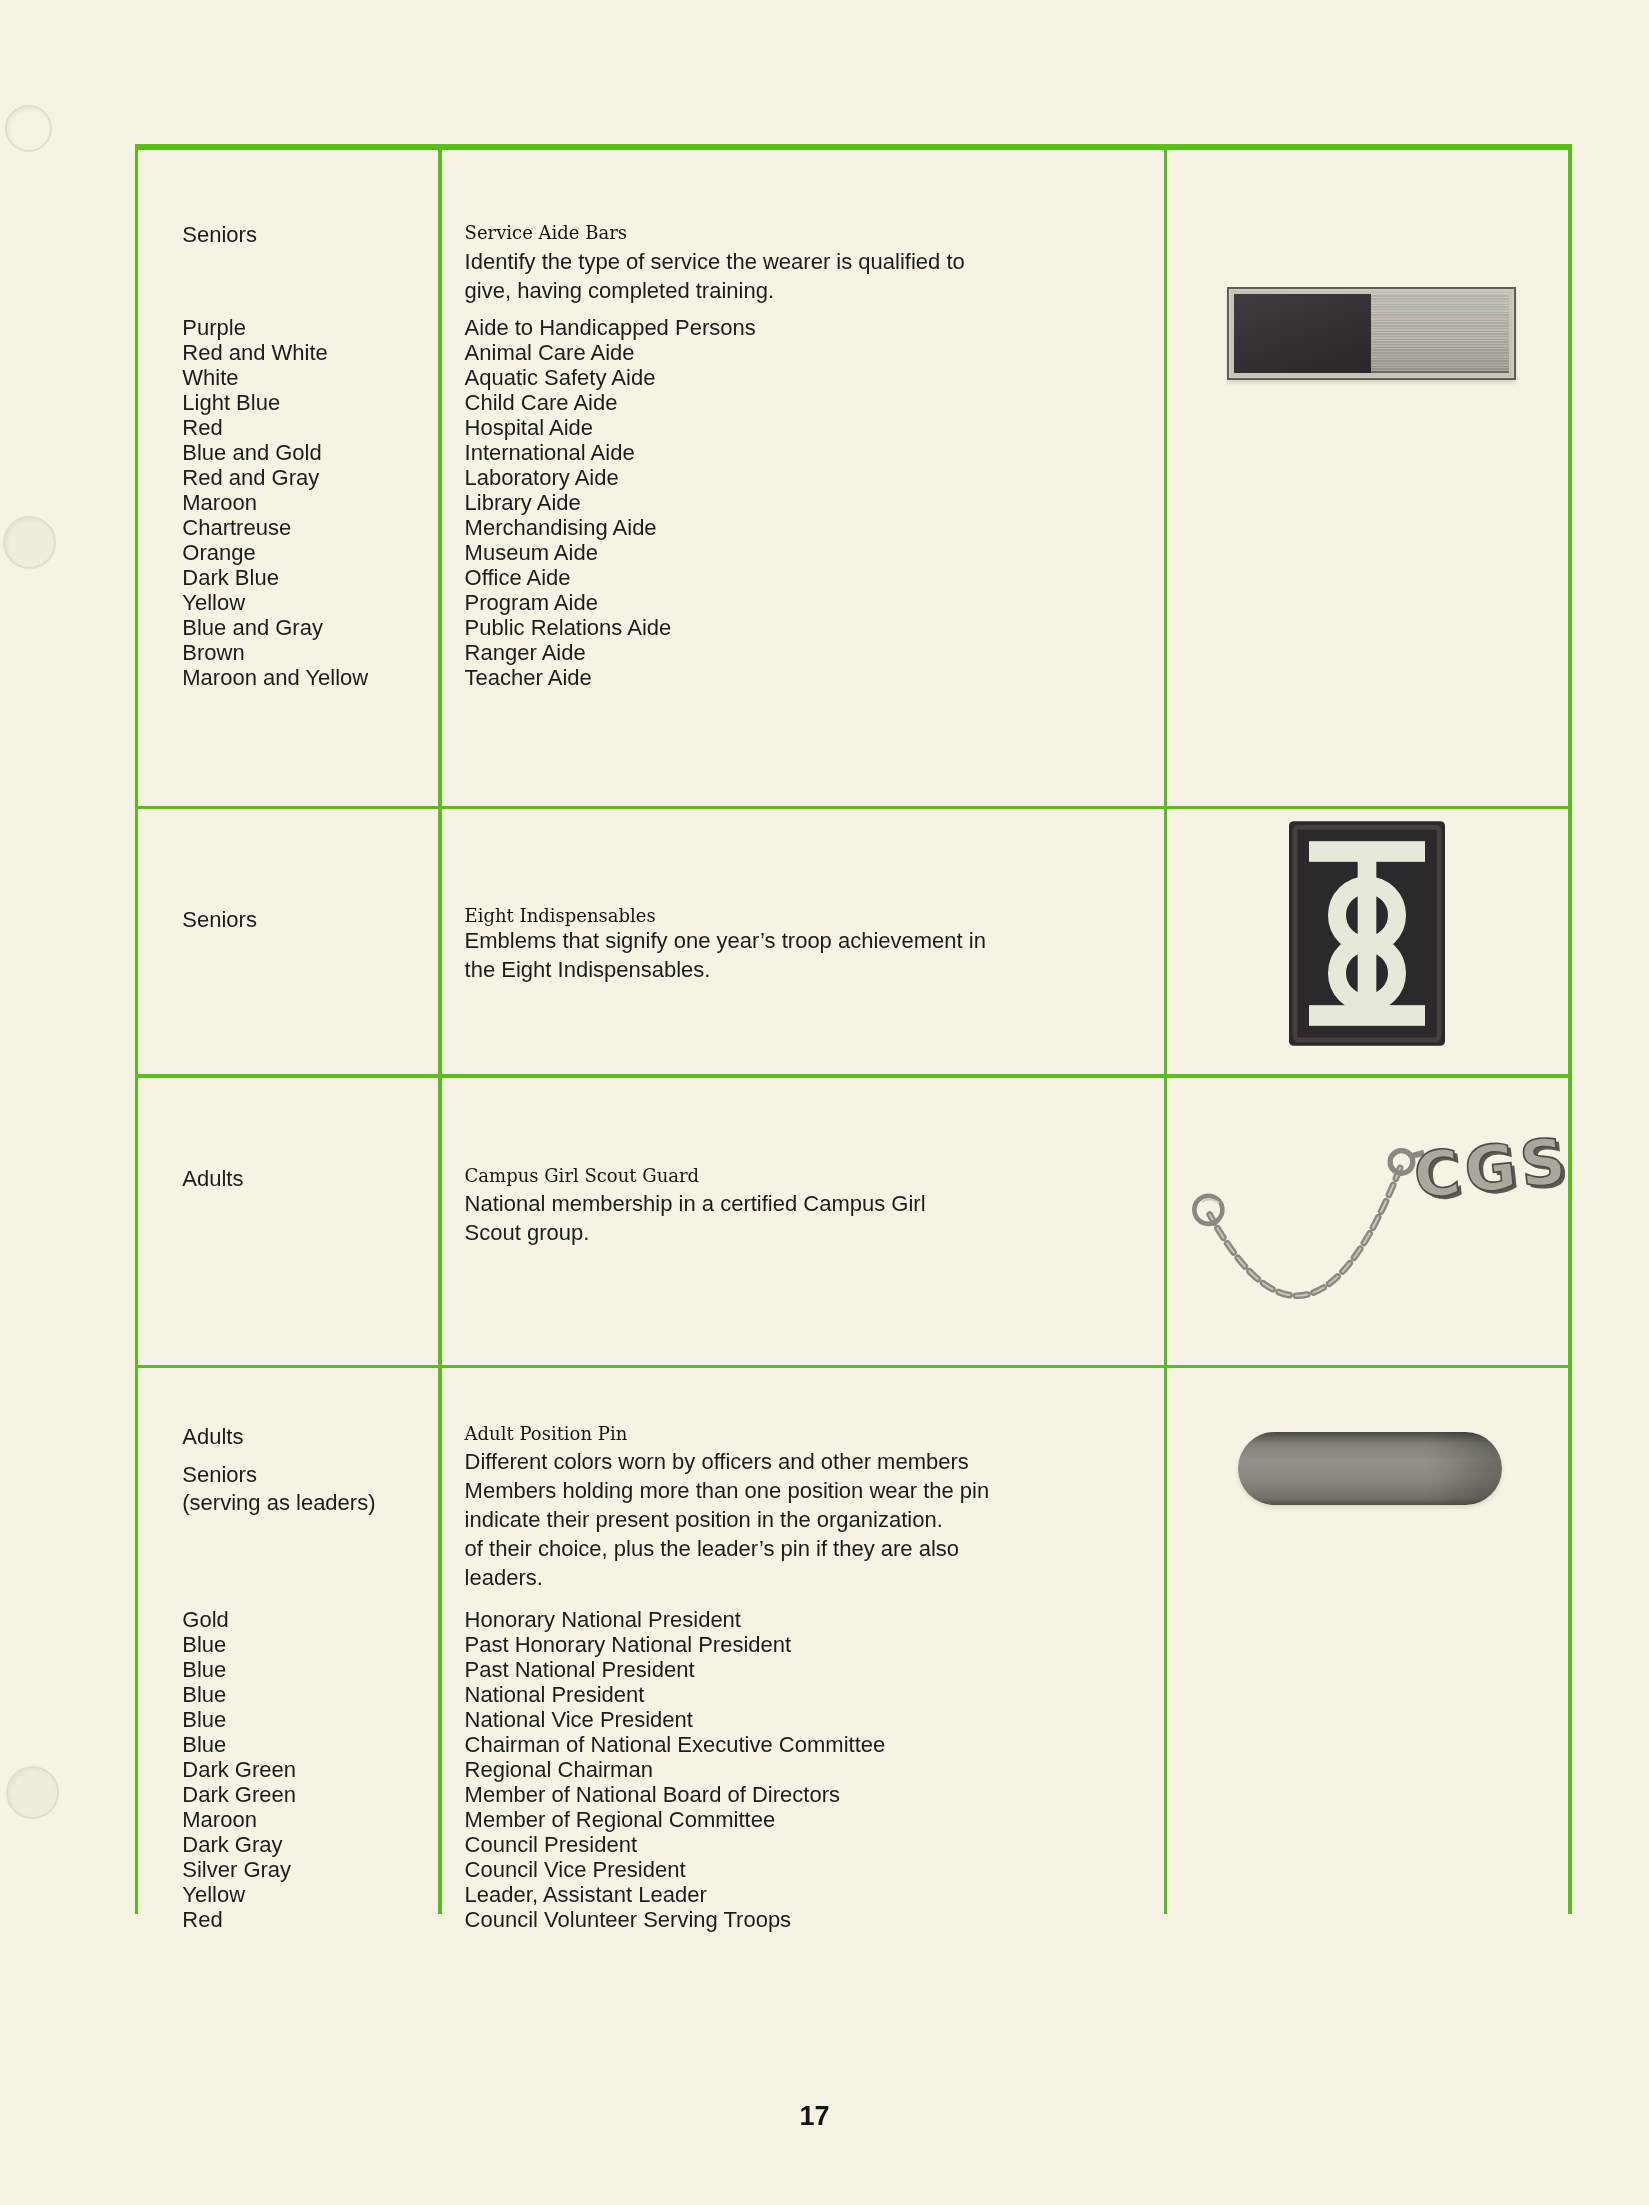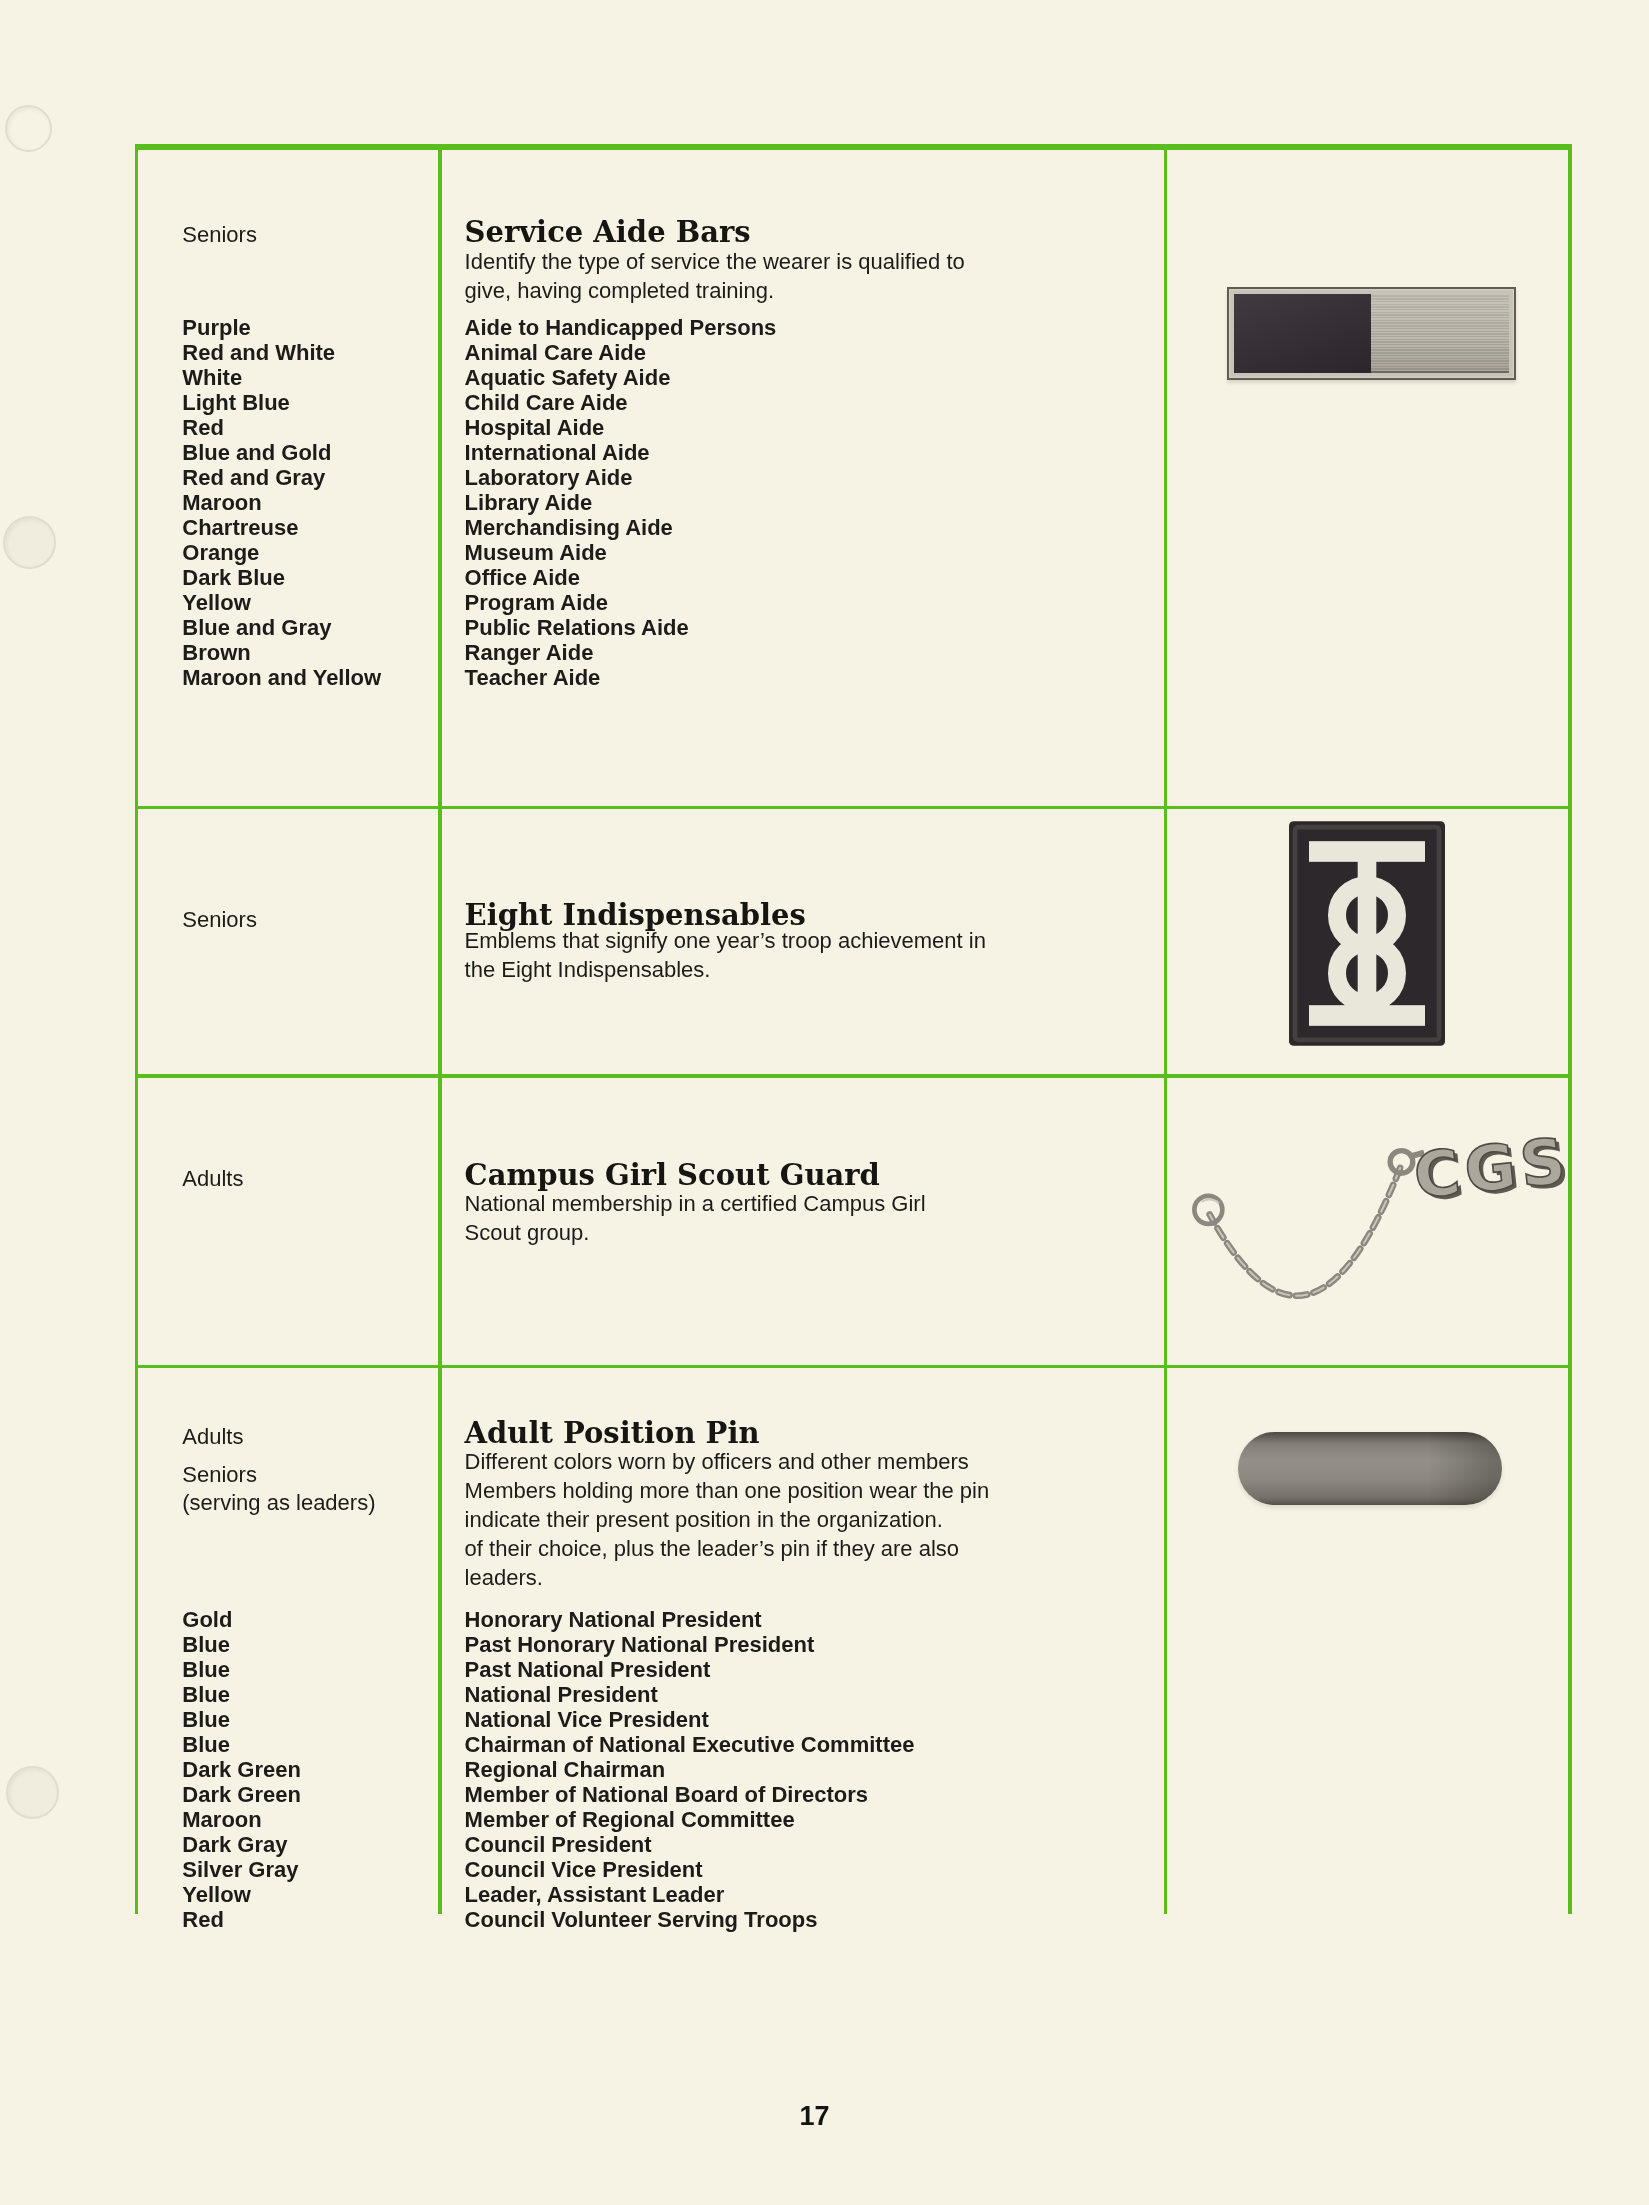--- a/index.html
+++ b/index.html
@@ -20,25 +20,25 @@
     background:#58bd1d;
     display:grid;
     grid-template-columns:300px 722px 401px;
     grid-template-rows:656px 265px 287px 671px;
     gap:3.3px; padding:6px 3.3px 3.3px 3.3px; box-sizing:border-box;
   }
   .cell { position:relative; background:#f6f3e4; overflow:visible; }
 
   .aud  { position:absolute; left:44px; font-size:22px; line-height:27px; }
   .ttl  { position:absolute; left:23px; margin:0; font-family:"DejaVu Serif", serif;
-          font-weight:bold; font-size:29px; line-height:27px; color:#161512; }
+          font-weight:normal; font-size:18px; line-height:27px; color:#161512; }
   .desc { position:absolute; left:23px; font-size:22px; }
   .desc-line { line-height:29px; white-space:nowrap; }
   .list { position:absolute; font-size:22px; }
-  .li   { line-height:25px; white-space:nowrap;font-weight:bold; }
+  .li   { line-height:25px; white-space:nowrap; }
   .list.in-col1 { left:44px; }
   .list.in-col2 { left:23px; }
 
   
   .aide-bar {
     position:absolute; left:60px; top:137px; width:289px; height:93px;
     background:#c7c3b8; border:2px solid #615c54; box-sizing:border-box;
     padding:4.7px; display:flex;
     box-shadow: inset 0 0 0 1.3px #d2cfc4, 0 2.7px 3.3px rgba(60,55,40,0.15);
   }

